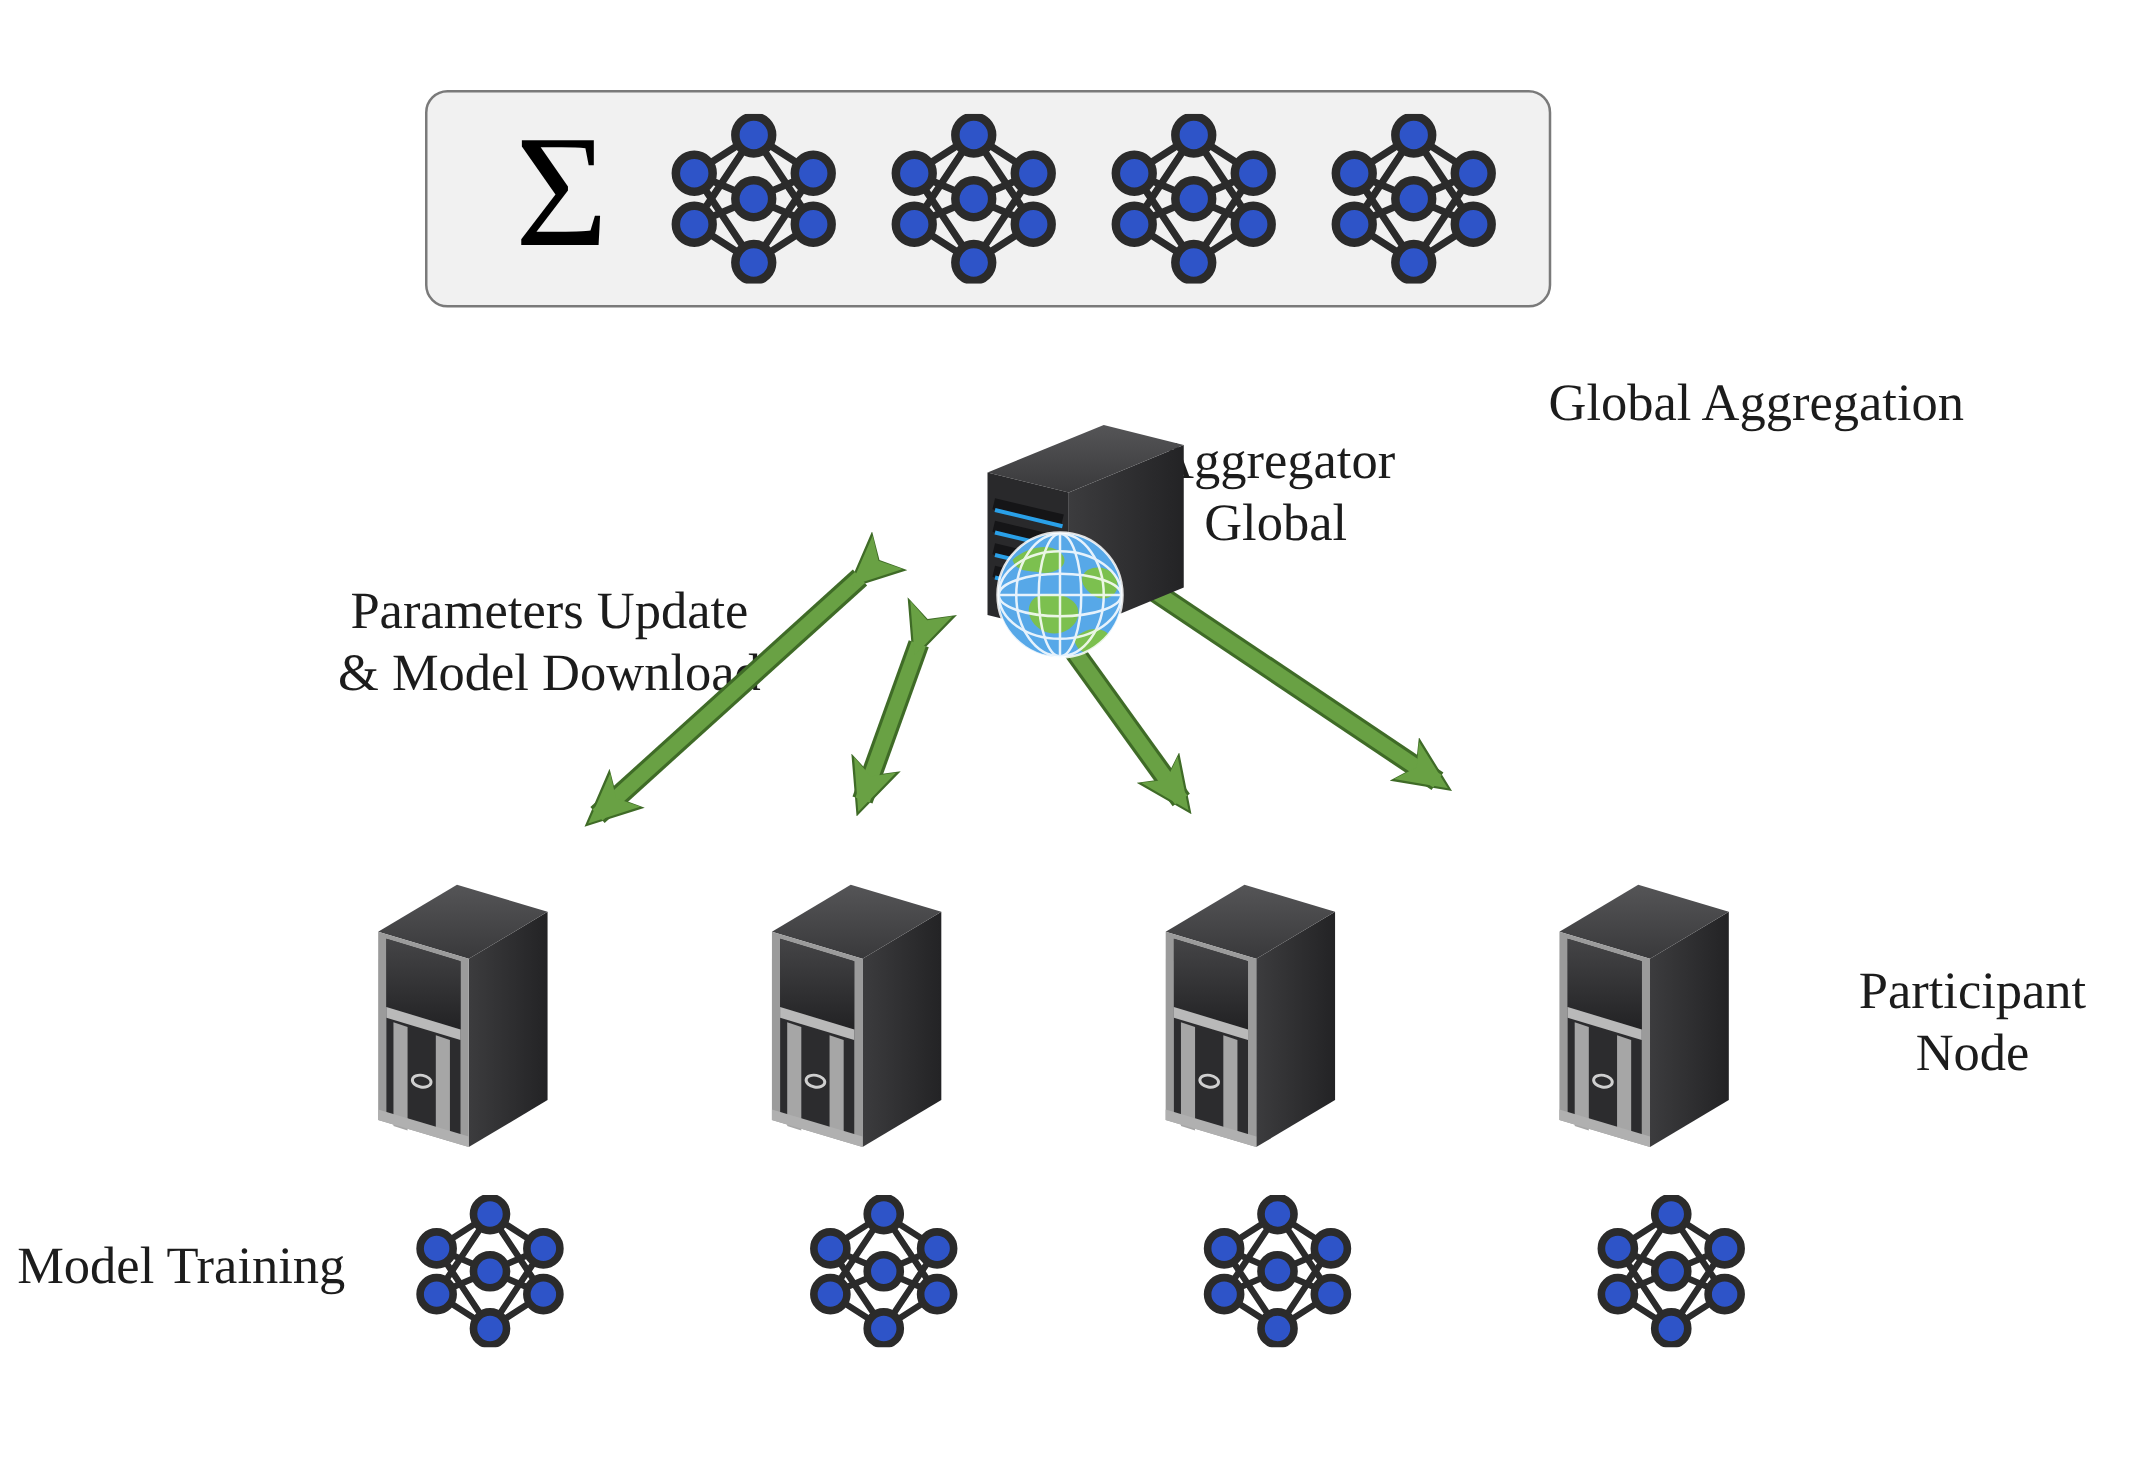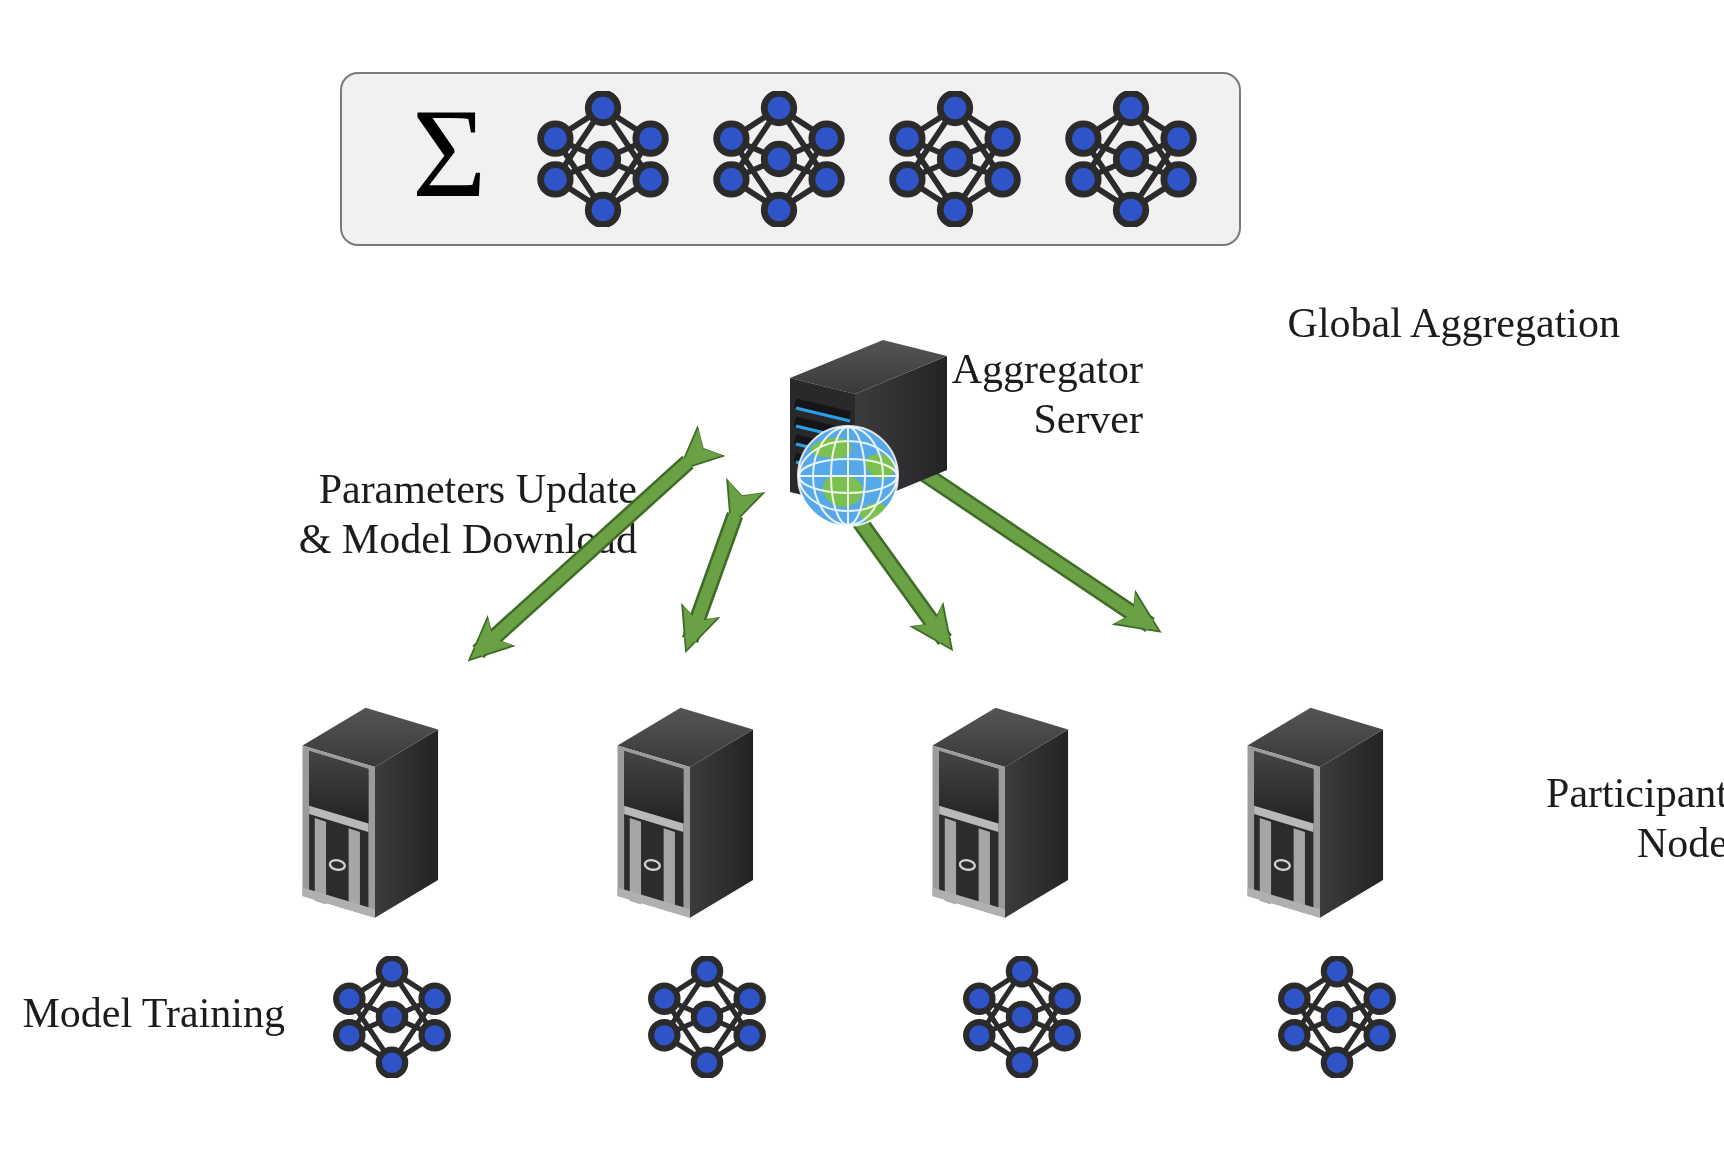--- a/index.html
+++ b/index.html
@@ -1,20 +1,20 @@
 <!DOCTYPE html>
 <html><head>
 <meta charset="utf-8">
 <style>
   html,body{margin:0;padding:0;background:#ffffff;}
   .canvas{
     position:relative;width:1724px;height:1172px;background:#ffffff;overflow:hidden;
     font-family:"Liberation Serif", serif;color:#1c1c1c;
   }
-  .label{position:absolute;font-size:42px;line-height:50px;text-align:right;white-space:nowrap;}
+  .label{position:absolute;font-size:42px;line-height:50px;text-align:center;white-space:nowrap;}
   .label .ln{display:block;}
   #agg-box{
     position:absolute;left:340px;top:72px;width:901px;height:174px;box-sizing:border-box;
     background:#f1f1f1;border:2px solid #7a7a7a;border-radius:18px;
     display:flex;align-items:center;padding-left:70px;gap:24px;
   }
   #sigma{font-size:128px;line-height:1;color:#000;margin-right:16px;transform:translateY(-6px);}
   .nn-top{width:152px;height:136px;flex:0 0 auto;}
   .abs{position:absolute;}
   svg{display:block;}
@@ -95,21 +95,21 @@
       </svg>
     <svg class="nn-top" viewBox="0 0 120 120">
         <use href="#nn"></use>
       </svg>
   </div>
 
   <div class="label" style="left:1190px;top:298px;width:430px;">Global Aggregation</div>
 
   <div class="label" style="left:898px;top:344px;width:245px;">
     <span class="ln">Aggregator</span>
-    <span class="ln">Server</span>
+    <span class="ln">Global</span>
   </div>
 
   <div class="label" style="left:242px;top:464px;width:395px;font-family:Liberation Serif, serif;">
     <span class="ln">Parameters Update</span>
     <span class="ln">&amp; Model Download</span>
   </div>
 
   <div class="label" style="left:1428px;top:768px;width:300px;">
     <span class="ln">Participant</span>
     <span class="ln">Node</span>

